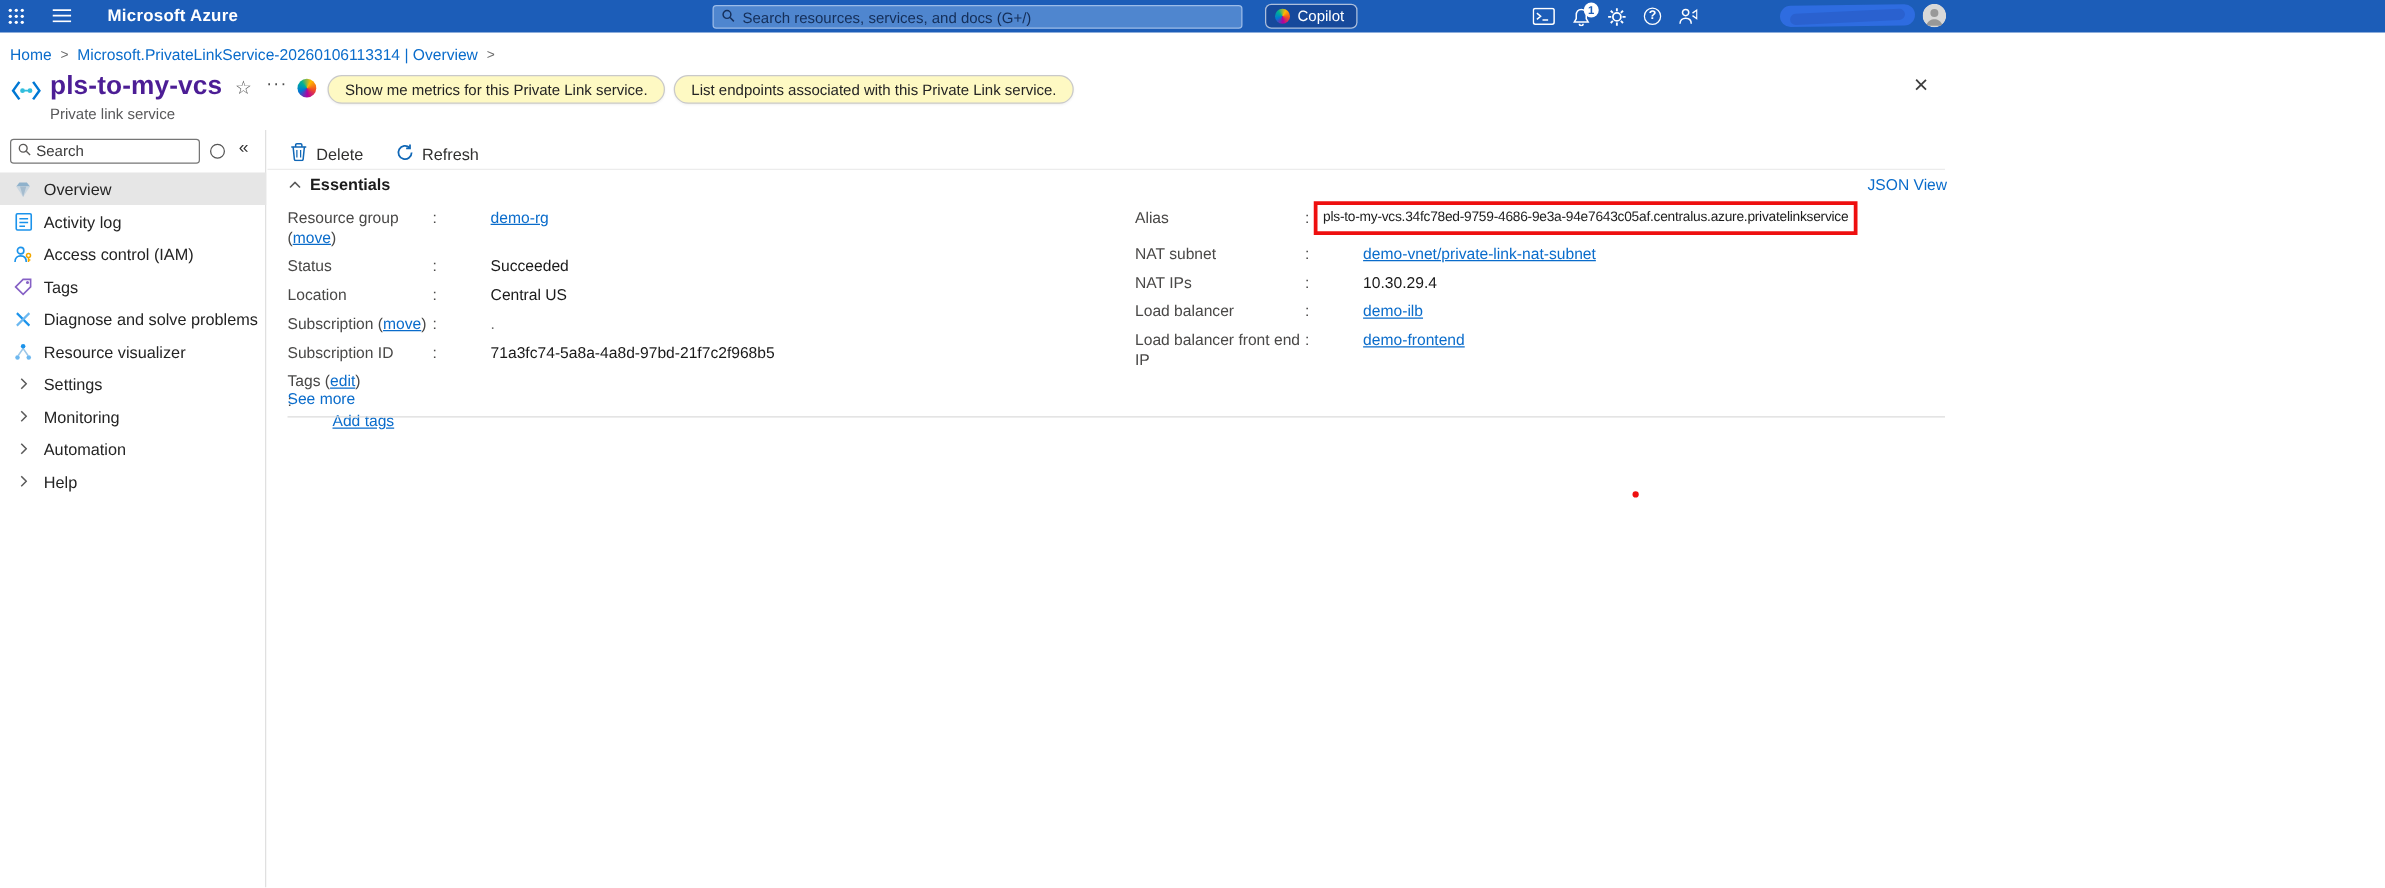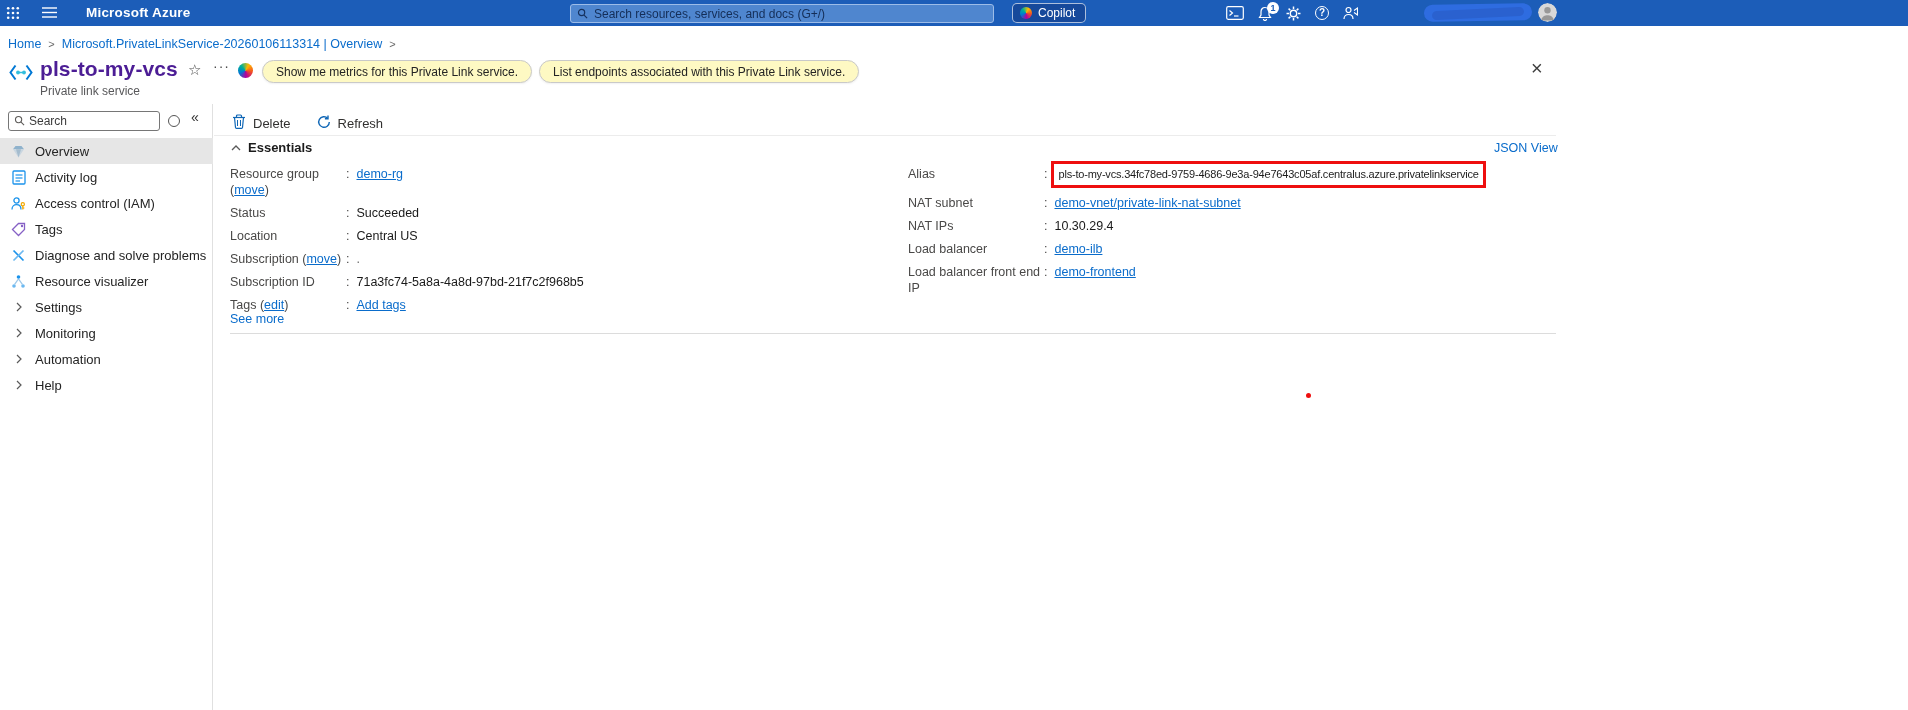--- a/index.html
+++ b/index.html
@@ -110,26 +110,26 @@
 
   
   .ess-head { position:absolute; left:231px; top:140px; display:flex; align-items:center; gap:7px; }
   .ess-title { font-size:13px; font-weight:700; color:#1b1b1b; }
   .jsonview { position:absolute; left:1494px; top:141px; font-size:12.5px; color:var(--accent,#0a6ccb); }
 
   .ess-col { position:absolute; top:166px; font-size:12.5px; }
   .ess-left { left:230px; width:672px; }
   .ess-right { left:908px; width:652px; }
   .ess-row { display:flex; align-items:flex-start; line-height:16px; margin-bottom:7px; }
-  .ess-row.gap-top { margin-top:4px; }
+  .ess-row.gap-top { margin-top:4px;flex-direction:column; }
   .lbl { color:#494847; flex:none; }
   .ess-left .lbl { width:116px; }
   .ess-right .lbl { width:136px; }
   .col { color:#494847; margin-right:7px; flex:none; }
-  .val { color:#1a1a1a; }
+  .val { color:#1a1a1a;margin-left:36px; }
   .dim { color:#6b6b6b; }
   a.link { color:var(--accent,#0a6ccb); }
   .ul { text-decoration:underline; }
   .redbox {
     display:inline-block; border:3px solid var(--highlight-red,#ee0f0f);
     padding:2px 4px 3px; margin:-5px 0 0 -3px;
     font-size:11px; letter-spacing:-0.2px; white-space:nowrap; color:#1c1c1c;
   }
   .seemore { position:absolute; left:230px; top:312px; font-size:12.5px; color:var(--accent,#0a6ccb); }
   .reddot { position:absolute; left:1306px; top:393px; width:5px; height:5px; border-radius:50%; background:var(--highlight-red,#ee0f0f); }

